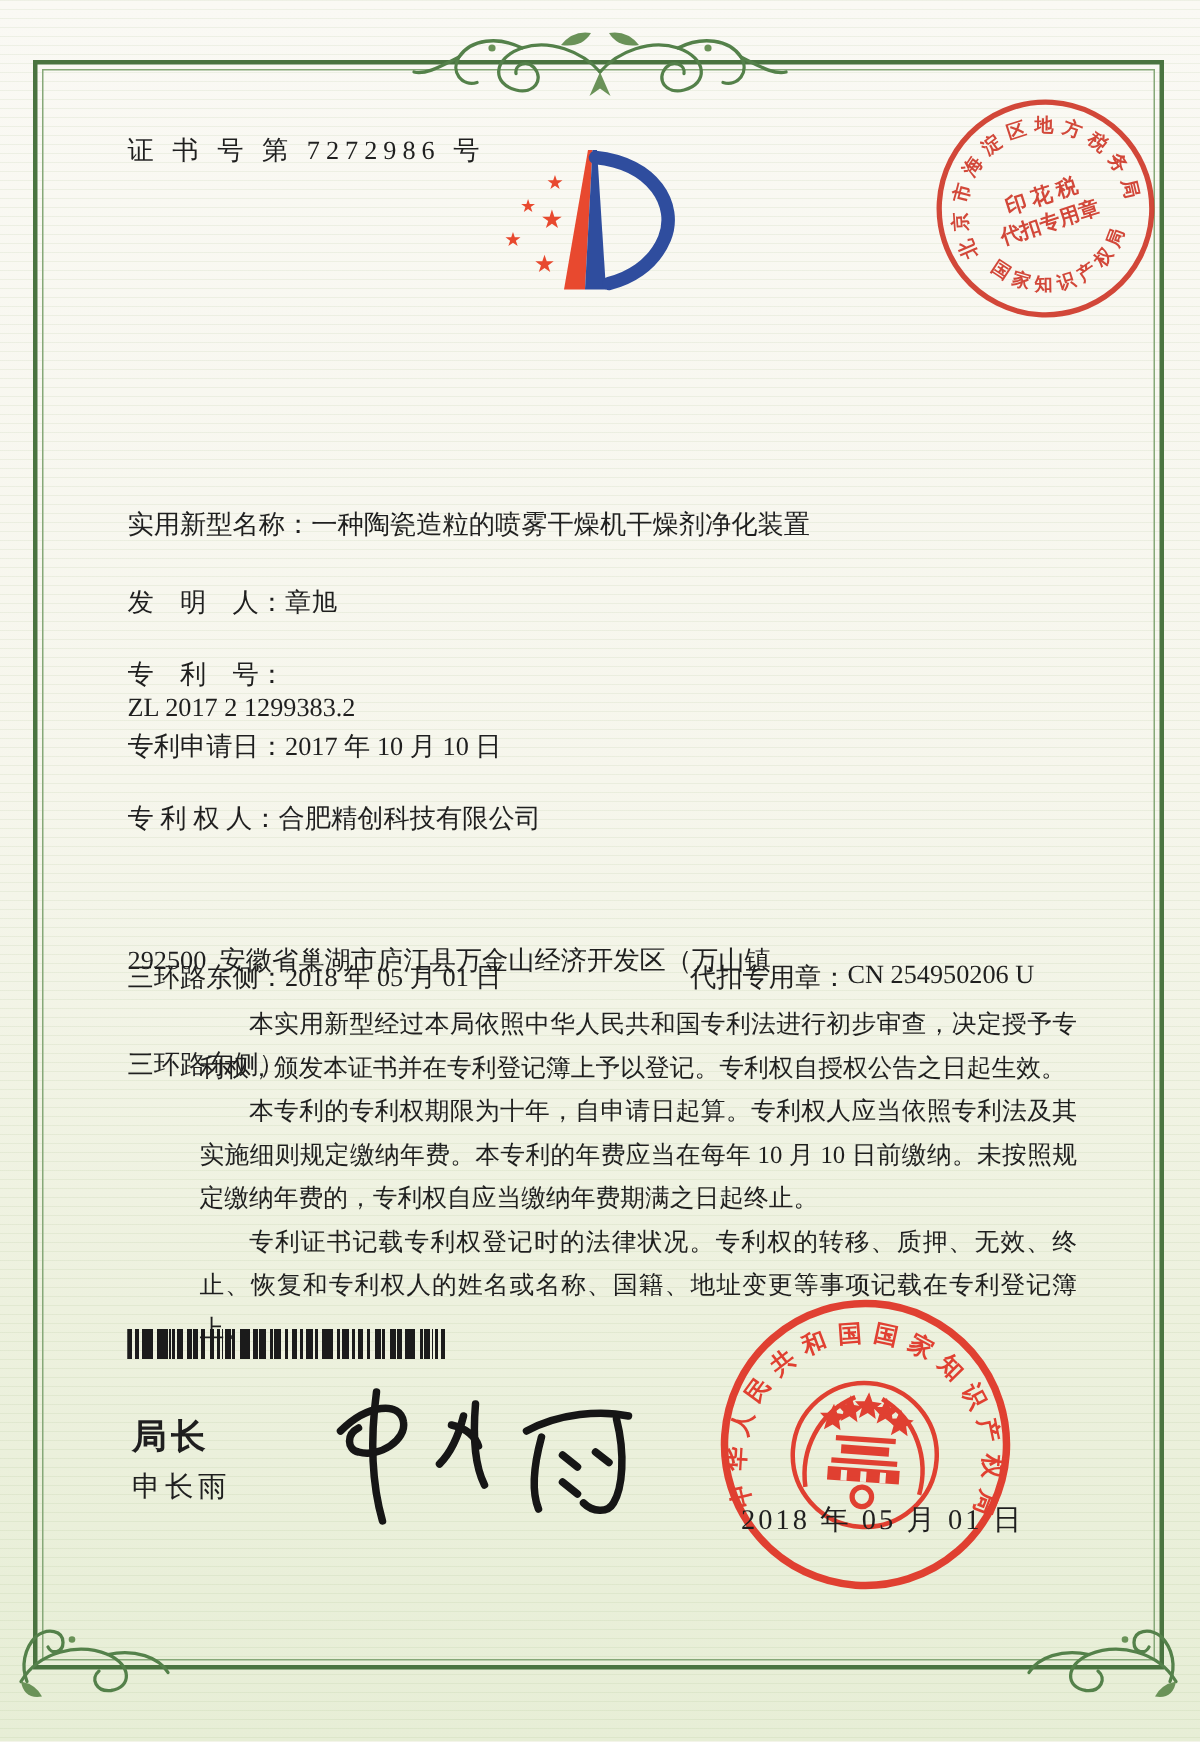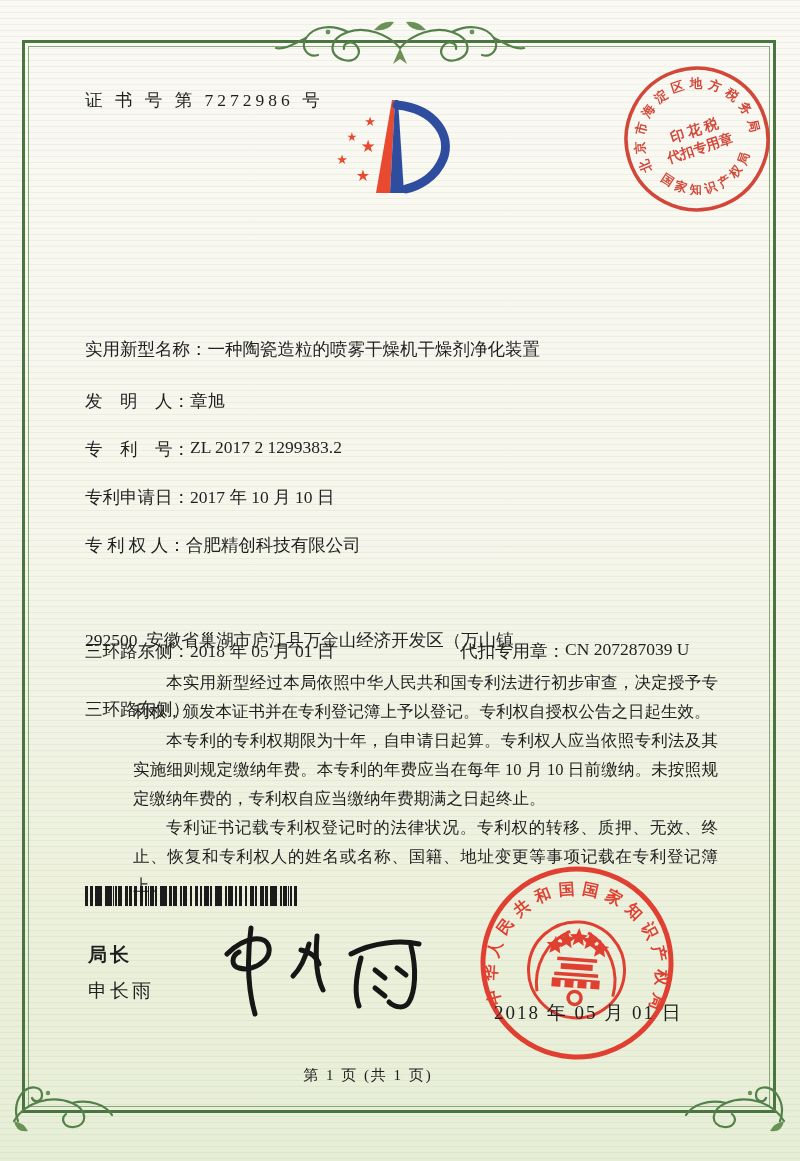--- a/index.html
+++ b/index.html
@@ -17,36 +17,36 @@
   .flourish-corner.left{left:8px;}
   .flourish-corner.right{right:10px;transform:scaleX(-1);}
   
   .cert-no{position:absolute;left:85px;top:88px;font-size:17.5px;letter-spacing:4px;white-space:pre;}
   .logo{position:absolute;left:330px;top:93px;width:140px;height:108px;}
   .tax-stamp{position:absolute;left:616px;top:58px;width:162px;height:162px;transform:rotate(-18deg);opacity:.92;}
   .title{position:absolute;left:0;right:0;top:206px;text-align:center;font-size:41px;font-weight:700;letter-spacing:12px;}
   
   .row{position:absolute;left:85px;right:80px;font-size:17.5px;display:flex;white-space:pre;}
   .row .lab{flex:none;}
-  .r-name{top:337px;} .r-inventor{top:389px;} .r-patno{top:437px;}
+  .r-name{top:337px;} .r-inventor{top:389px;} .r-patno{top:437px;flex-direction:column;}
   .r-filing{top:485px;} .r-patentee{top:533px;text-align:right;} .r-addr{top:585px;}
   .r-grant{top:639px;}
   .addr-val div{line-height:27px;white-space:pre;}
   .grant-no{position:absolute;left:460px;top:639px;font-size:17.5px;white-space:pre;display:flex;}
   
   .body-text{position:absolute;left:85px;right:82px;top:668px;font-size:16.5px;line-height:29px;text-align:justify;margin-left:48px;}
   .body-text p{margin:0;text-indent:2em;}
   
   .barcode{position:absolute;left:85px;top:886px;width:212px;height:20px;
     background:
       repeating-linear-gradient(90deg,#1b1b1b 0 2px,transparent 2px 5px),
       repeating-linear-gradient(90deg,#1b1b1b 0 3px,transparent 3px 11px),
       repeating-linear-gradient(90deg,#1b1b1b 0 1px,transparent 1px 7px);}
   
-  .sig-title{position:absolute;left:88px;top:942px;font-size:19px;letter-spacing:3px;font-family:"Liberation Sans","DejaVu Sans",sans-serif;font-weight:600;}
+  .sig-title{position:absolute;left:88px;top:942px;font-size:23px;letter-spacing:3px;font-family:"Liberation Sans","DejaVu Sans",sans-serif;font-weight:600;}
   .sig-name{position:absolute;left:88px;top:978px;font-size:19px;letter-spacing:3px;font-family:"Liberation Sans","DejaVu Sans",sans-serif;font-weight:400;}
   .signature{position:absolute;left:205px;top:918px;width:230px;height:104px;}
   
   .office-seal{position:absolute;left:476px;top:862px;width:202px;height:202px;transform:rotate(4deg);opacity:.93;}
   .seal-date{position:absolute;left:494px;top:1000px;font-size:19px;letter-spacing:2px;white-space:pre;z-index:5;}
   .footer{position:absolute;left:0;right:64px;top:1066px;text-align:center;font-size:15px;letter-spacing:2px;white-space:pre;}
 </style>
 </head>
 <body>
 
@@ -154,21 +154,21 @@
       <div>292500  安徽省巢湖市庐江县万金山经济开发区（万山镇</div>
       <div>三环路东侧）</div>
     </span>
   </div>
   <div class="row r-grant">
     <span class="lab">三环路东侧：</span>
     <span>2018 年 05 月 01 日</span>
   </div>
   <div class="grant-no">
     <span class="lab">代扣专用章：</span>
-    <span>CN 207287039 U</span>
+    <span>CN 254950206 U</span>
   </div>
 
   <div class="body-text">
     <p>本实用新型经过本局依照中华人民共和国专利法进行初步审查，决定授予专利权，颁发本证书并在专利登记簿上予以登记。专利权自授权公告之日起生效。</p>
     <p>本专利的专利权期限为十年，自申请日起算。专利权人应当依照专利法及其实施细则规定缴纳年费。本专利的年费应当在每年 10 月 10 日前缴纳。未按照规定缴纳年费的，专利权自应当缴纳年费期满之日起终止。</p>
     <p>专利证书记载专利权登记时的法律状况。专利权的转移、质押、无效、终止、恢复和专利权人的姓名或名称、国籍、地址变更等事项记载在专利登记簿上。</p>
   </div>
 
   <div class="barcode"></div>
 
@@ -214,15 +214,14 @@
         <rect x="77" y="117" width="48" height="9"></rect>
         <rect x="86" y="119" width="4" height="7" fill="#eef1e0"></rect>
         <rect x="99" y="119" width="4" height="7" fill="#eef1e0"></rect>
         <rect x="112" y="119" width="4" height="7" fill="#eef1e0"></rect>
         <circle cx="101" cy="136" r="6.5" fill="none" stroke="#e03325" stroke-width="3.5"></circle>
       </g>
     </g>
   </svg>
   <div class="seal-date">2018 年 05 月 01 日</div>
 
-  <div class="footer">第 1 页 (共 1 页)</div>
 
 </div>
 
 </body></html>

